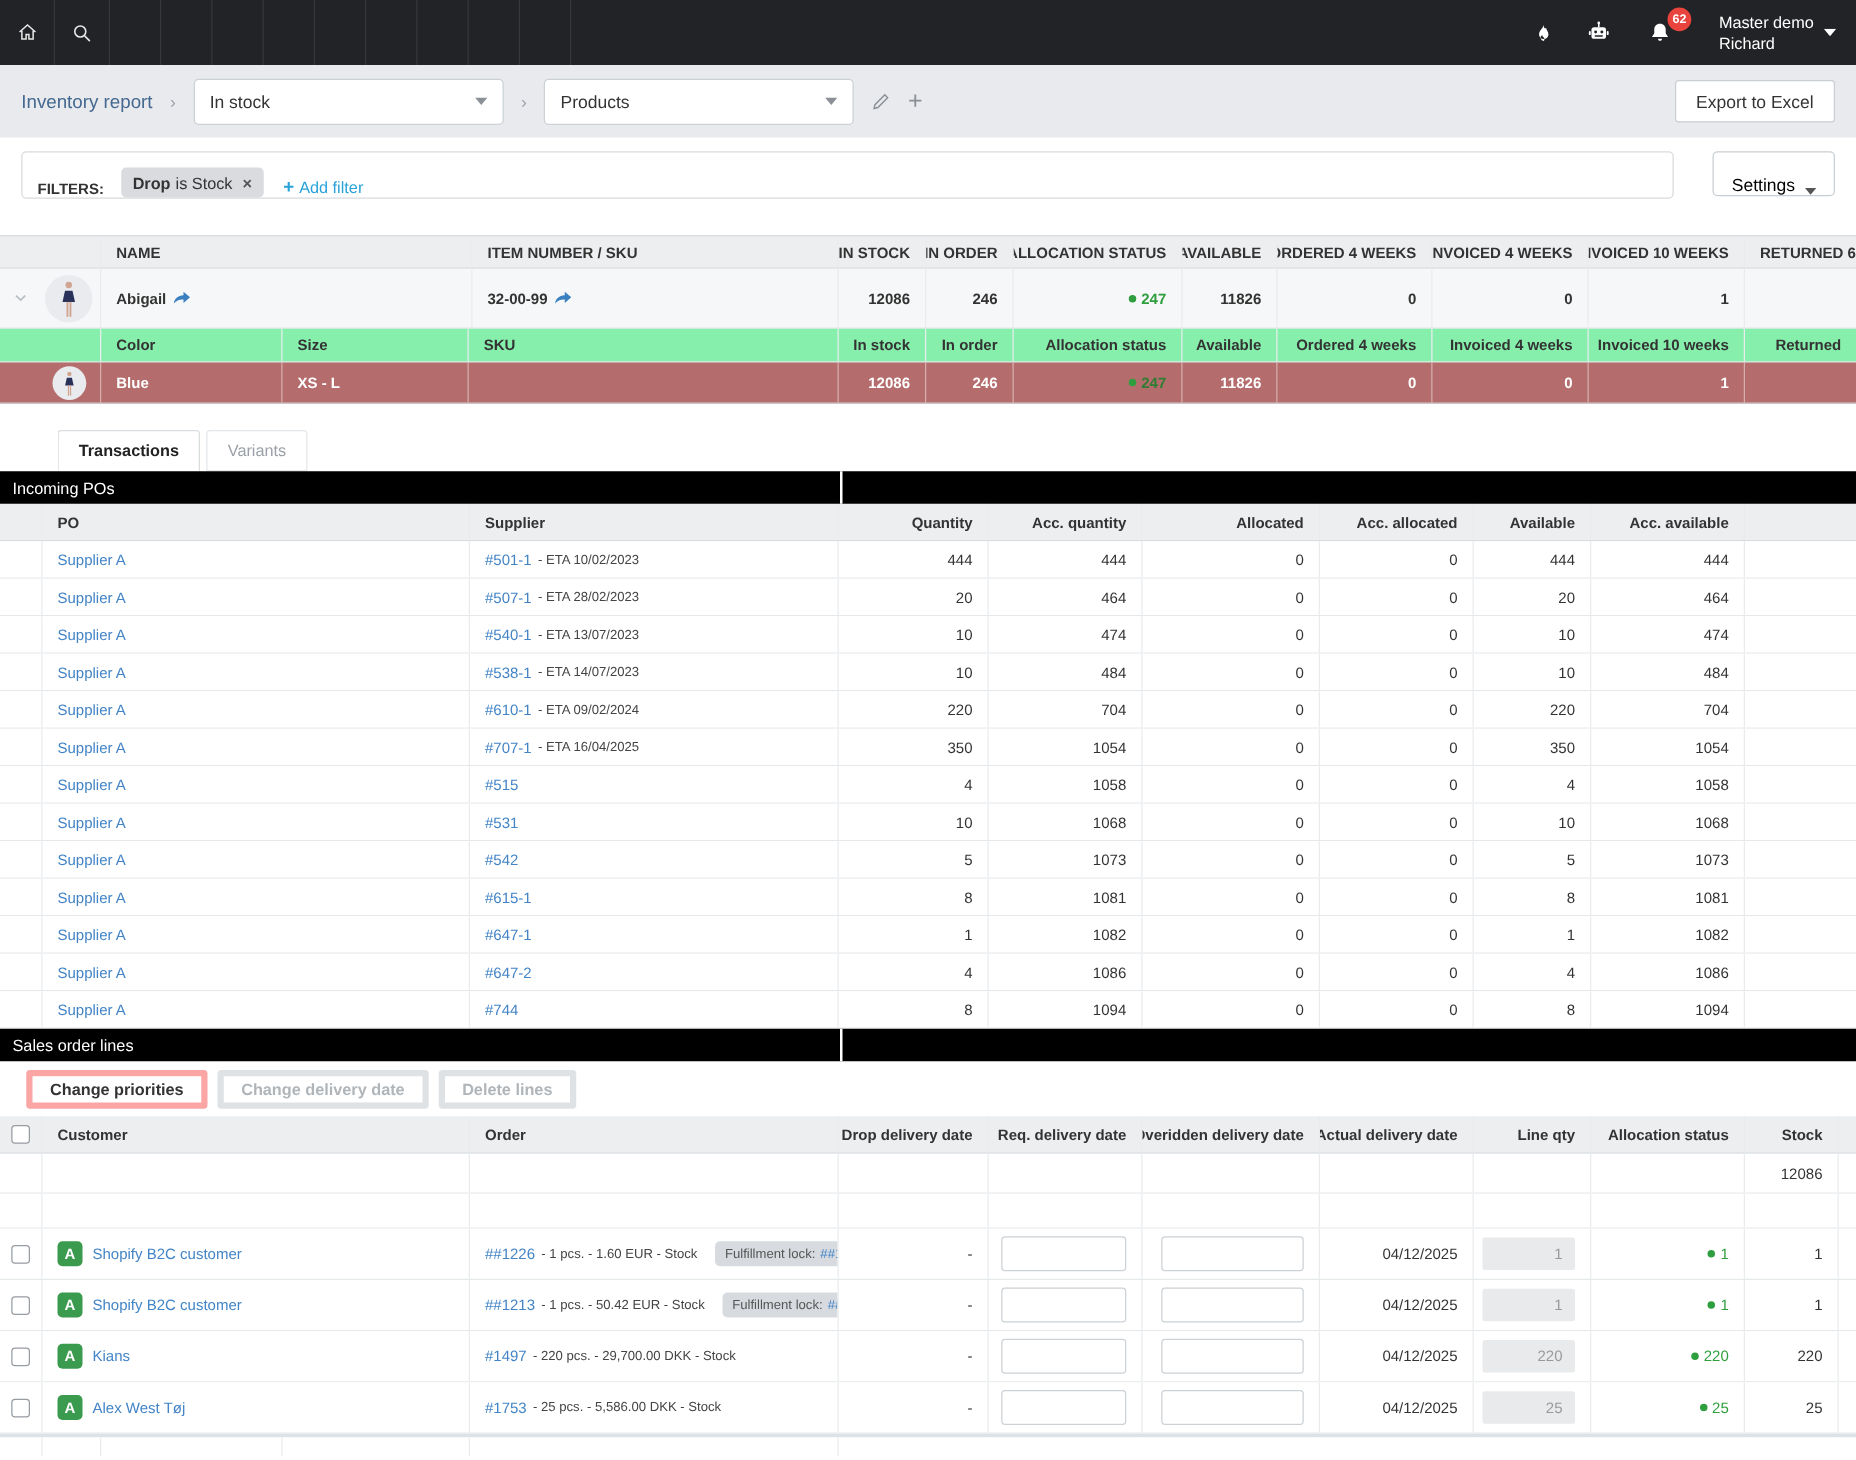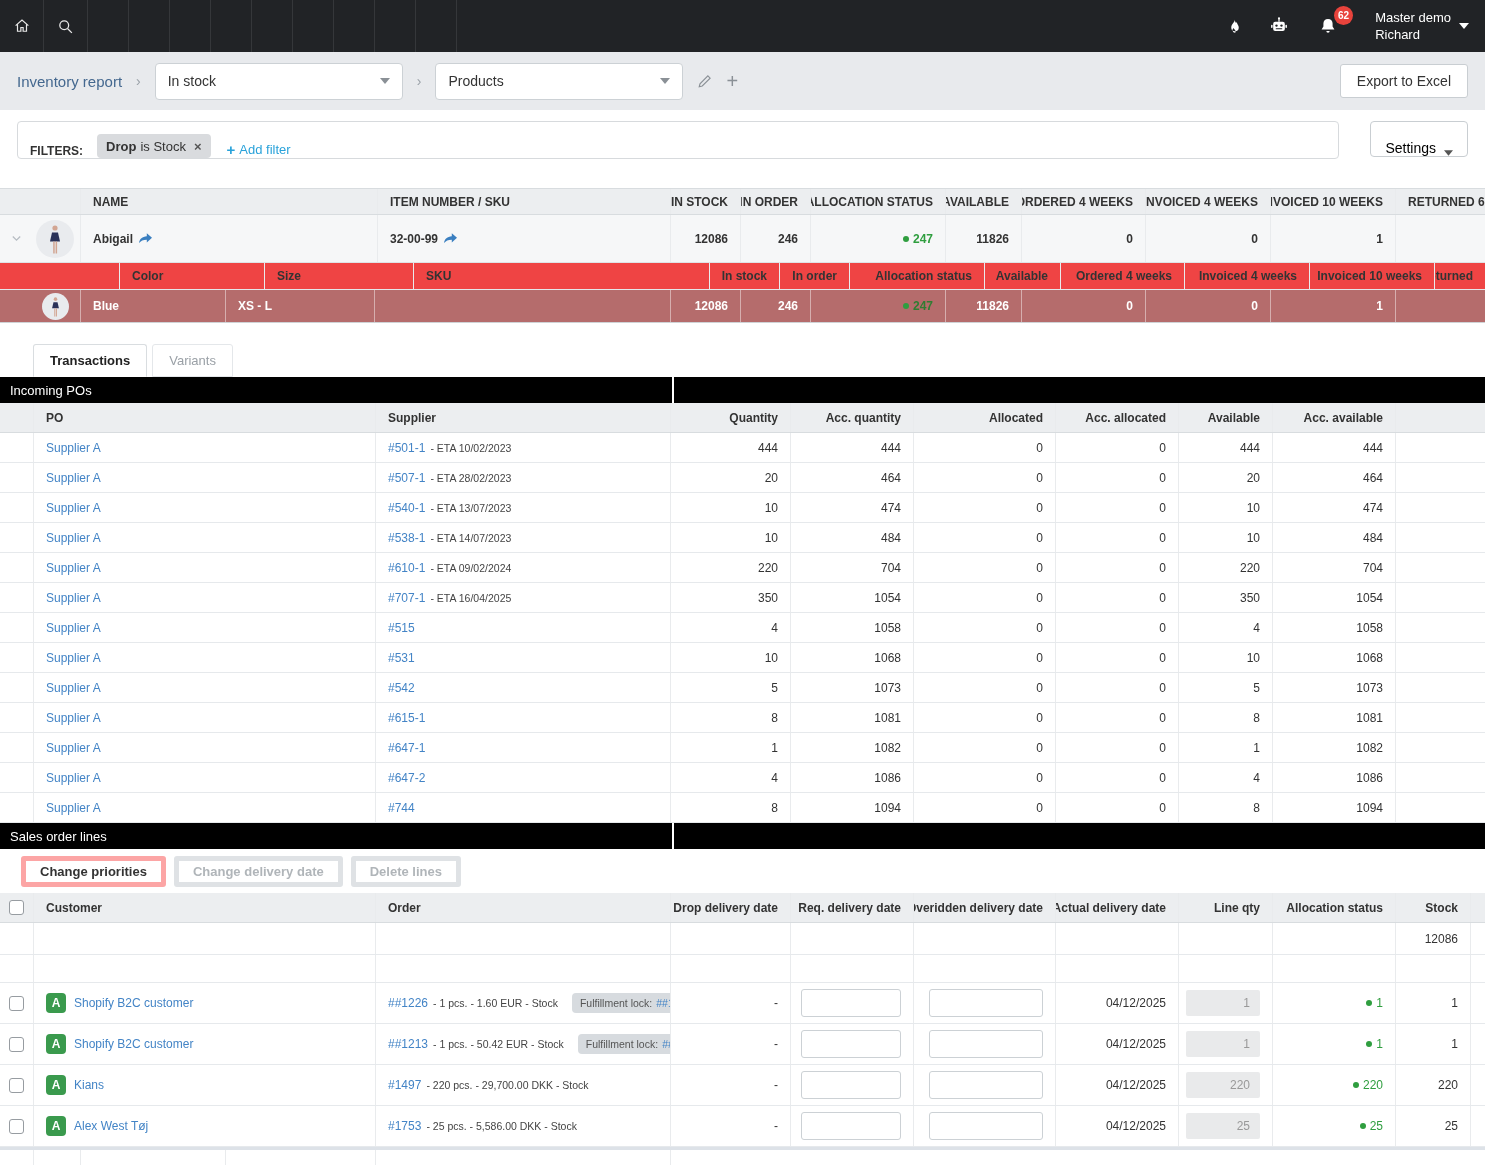--- a/index.html
+++ b/index.html
@@ -55,35 +55,35 @@
   .g-po    { grid-template-columns:33px 342px 295px 120px 123px 142px 123px 94px 123px minmax(0,1fr); }
   .g-sales { grid-template-columns:33px 342px 295px 120px 123px 142px 123px 94px 123px 75px minmax(0,1fr); }
   .g-part  { grid-template-columns:33px 47px 145px 150px 295px minmax(0,1fr); }
   .cell { padding:0 12px; display:flex; align-items:center; font-size:12px; overflow:hidden; white-space:nowrap; }
   .cell + .cell { border-left:1px solid #e9ebed; }
   .num { justify-content:flex-end; }
   .hdr { background:#eceef0; font-weight:700; font-size:11px; color:#333; }
   .mainhdr { height:27px; border-top:1px solid #d8dcdf; border-bottom:1px solid #d8dcdf; }
   .prow { height:48px; background:#f6f7f8; border-bottom:1px solid #dfe3e6; }
   .prow .cell { font-weight:700; }
-  .subhdr { height:27px; background:#ef4444; border-bottom:1px solid #e4e7ea; font-weight:700; font-size:11px;padding-left:39px; }
+  .subhdr { height:27px; background:#86efac; border-bottom:1px solid #e4e7ea; font-weight:700; font-size:11px; }
   .vrow { height:33px; background:var(--row_red); border-bottom:1px solid #cfd3d6; }
   .vrow .cell { color:#fff; font-weight:700; border-left-color:rgba(255,255,255,.45); }
   .alloc { gap:4px; }
   .dot { width:6px; height:6px; border-radius:50%; background:var(--green); flex:0 0 auto; }
   .gtxt { color:var(--green); }
   .vrow .gtxt { color:#2f7d32; }
 
   .avatar { width:38px; height:38px; border-radius:50%; background:#e9ebee; overflow:hidden;
     display:flex; align-items:flex-end; justify-content:center; }
   .avatar.sm { width:27px; height:27px; }
   .share { margin-left:6px; display:inline-flex; }
 
   
-  .tabsrow { margin-top:21px; padding-left:33px; display:flex; height:33px; }
+  .tabsrow { margin-top:21px; padding-left:46px; display:flex; height:33px; }
   .tab { padding:0 16px; display:flex; align-items:center; font-size:13px; border:1px solid #d9dde0;
     border-radius:3px 3px 0 0; cursor:pointer; }
   .tab.active { font-weight:700; color:#222; border-bottom-color:#fff; background:#fff; }
   .tab.idle { color:#9aa0a6; margin-left:5px; border-color:#e4e7ea; }
 
   
   .sectionbar { height:26px; background:#000; color:#fff; display:flex; align-items:center;
     font-size:13px; font-weight:400; padding-left:10px; position:relative; }
   .bar-gap { position:absolute; left:672px; top:0; width:2px; height:100%; background:#fff; }
 

